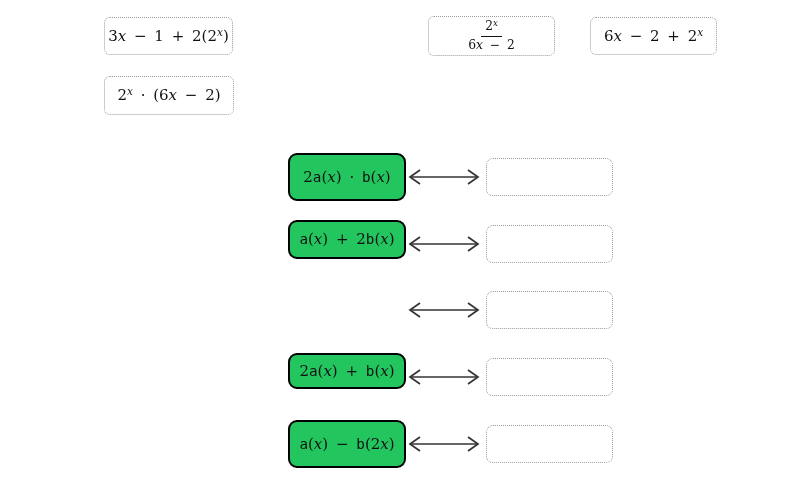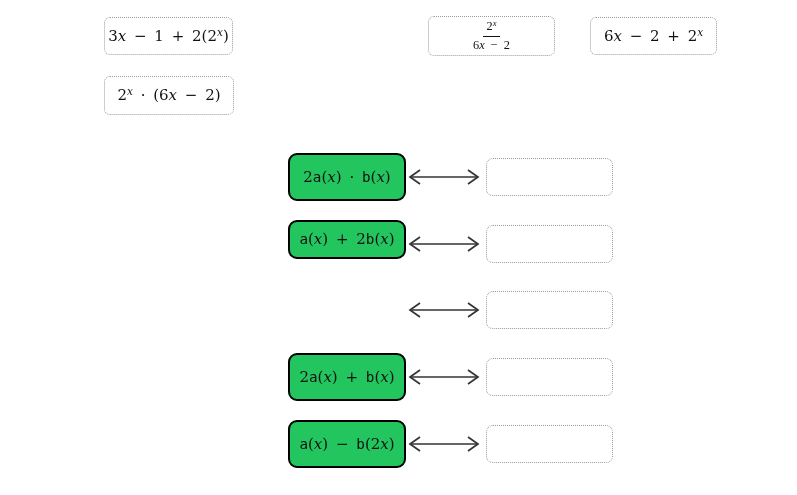--- a/index.html
+++ b/index.html
@@ -66,21 +66,21 @@
   .frac .den { padding: 1px 4px 0; }
 </style>
 </head>
 <body>
 
 <div class="canvas">
 
   <div class="tile" style="left:104px; top:17px; width:129px; height:38px;justify-content:center;">
     <span class="expr"><span>3</span><span class="mv">x</span><span> − 1 + 2(2</span><sup class="msup"><span class="mv">x</span></sup><span>)</span></span>
   </div>
-  <div class="tile" style="left:428px; top:16px; width:127px; height:40px;font-family:Liberation Serif, serif;">
+  <div class="tile" style="left:428px; top:16px; width:127px; height:40px;">
     <span class="expr"><span class="frac">
           <span class="num"><span>2</span><sup class="msup"><span class="mv">x</span></sup></span>
           <span class="den"><span>6</span><span class="mv">x</span><span> − 2</span></span>
         </span></span>
   </div>
   <div class="tile" style="left:590px; top:17px; width:127px; height:38px;">
     <span class="expr"><span>6</span><span class="mv">x</span><span> − 2 + 2</span><sup class="msup"><span class="mv">x</span></sup></span>
   </div>
   <div class="tile" style="left:104px; top:76px; width:130px; height:39px;">
     <span class="expr"><span>2</span><sup class="msup"><span class="mv">x</span></sup><span> · (6</span><span class="mv">x</span><span> − 2)</span></span>
@@ -106,21 +106,21 @@
   </svg>
   <div class="drop" style="left:486px; top:225px; width:127px; height:38px;"></div>
 
   <svg class="arrow" style="left:407px; top:299px;" width="74" height="22" viewBox="0 0 74 22">
     <line x1="4" y1="11" x2="70" y2="11" stroke="#333333" stroke-width="1.7"></line>
     <polyline points="13,4 3,11 13,18" fill="none" stroke="#333333" stroke-width="1.7"></polyline>
     <polyline points="61,4 71,11 61,18" fill="none" stroke="#333333" stroke-width="1.7"></polyline>
   </svg>
   <div class="drop" style="left:486px; top:291px; width:127px; height:38px;"></div>
 
-  <div class="expr-box" style="left:288px; top:353px; width:118px; height:48px;">
+  <div class="expr-box" style="left:288px; top:353px; width:118px; height:36px;">
     <span class="expr"><span>2</span><span class="mf">a</span><span>(</span><span class="mv">x</span><span>) + </span><span class="mf">b</span><span>(</span><span class="mv">x</span><span>)</span></span>
   </div>
   <svg class="arrow" style="left:407px; top:366px;" width="74" height="22" viewBox="0 0 74 22">
     <line x1="4" y1="11" x2="70" y2="11" stroke="#333333" stroke-width="1.7"></line>
     <polyline points="13,4 3,11 13,18" fill="none" stroke="#333333" stroke-width="1.7"></polyline>
     <polyline points="61,4 71,11 61,18" fill="none" stroke="#333333" stroke-width="1.7"></polyline>
   </svg>
   <div class="drop" style="left:486px; top:358px; width:127px; height:38px;"></div>
 
   <div class="expr-box" style="left:288px; top:420px; width:118px; height:48px;align-items:center;">

